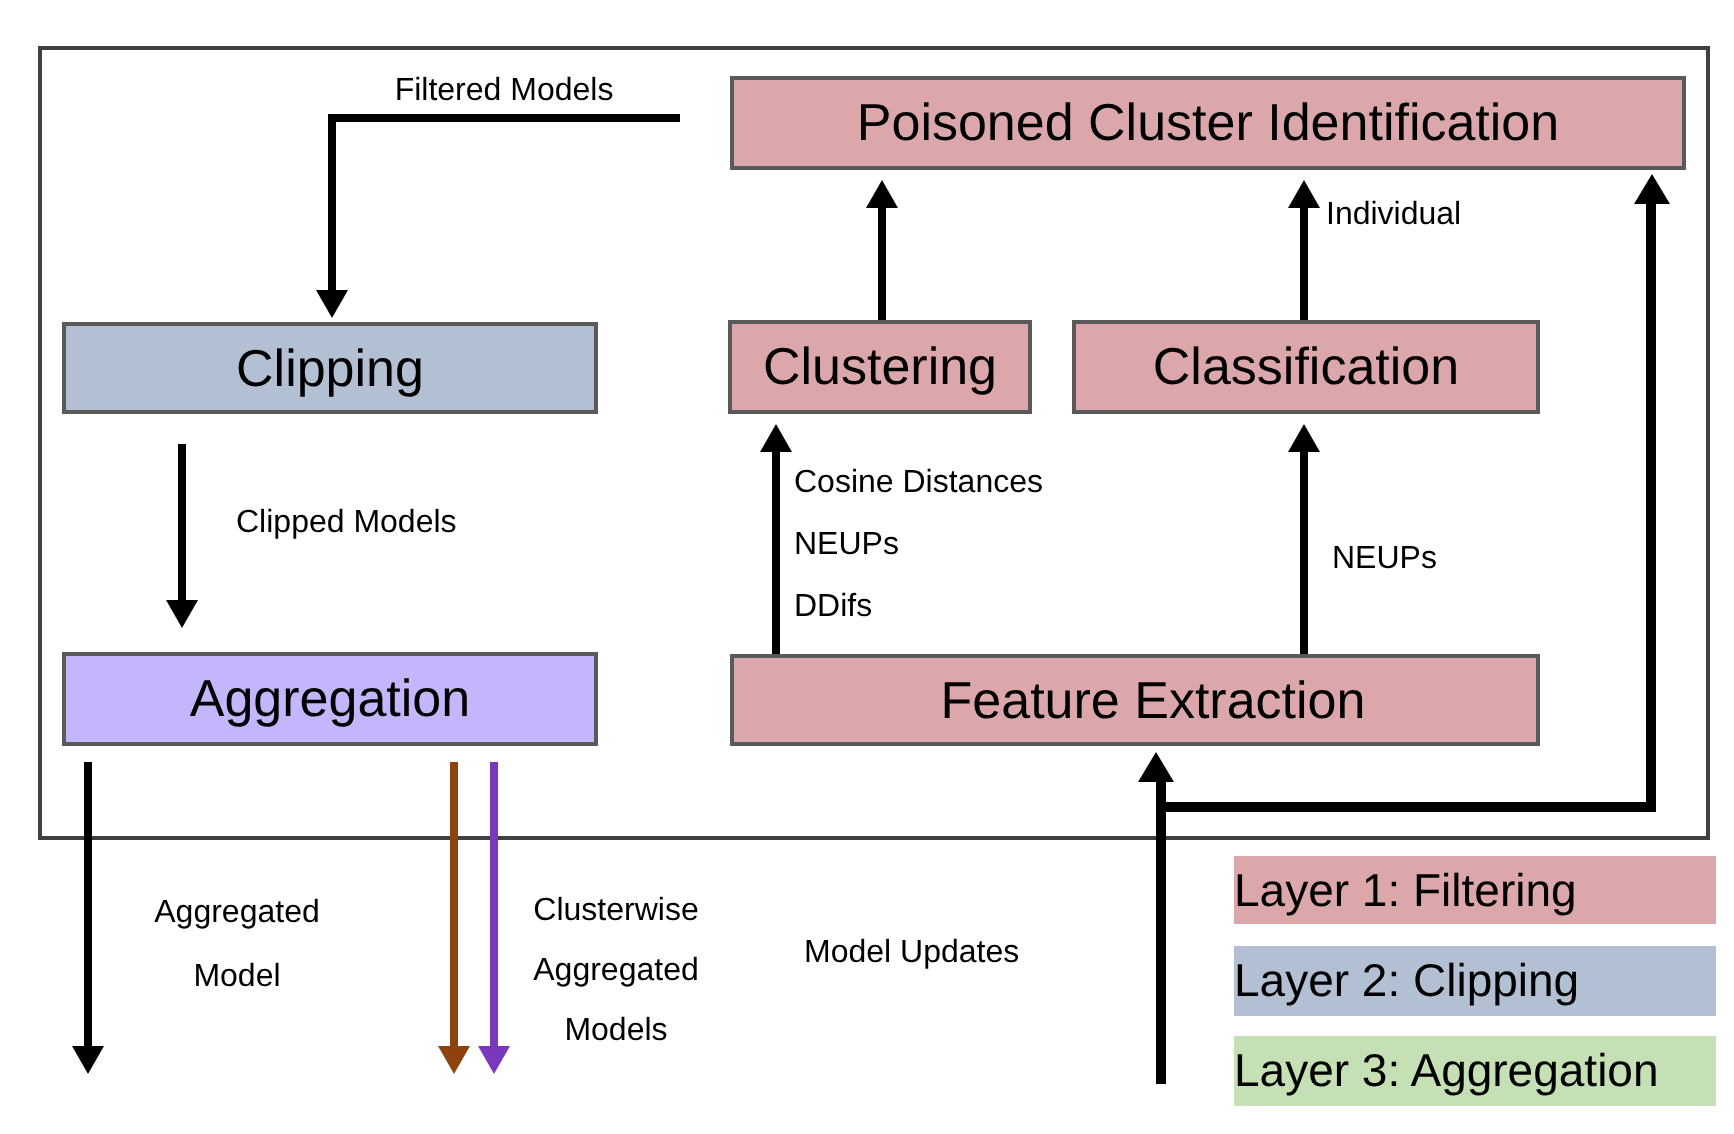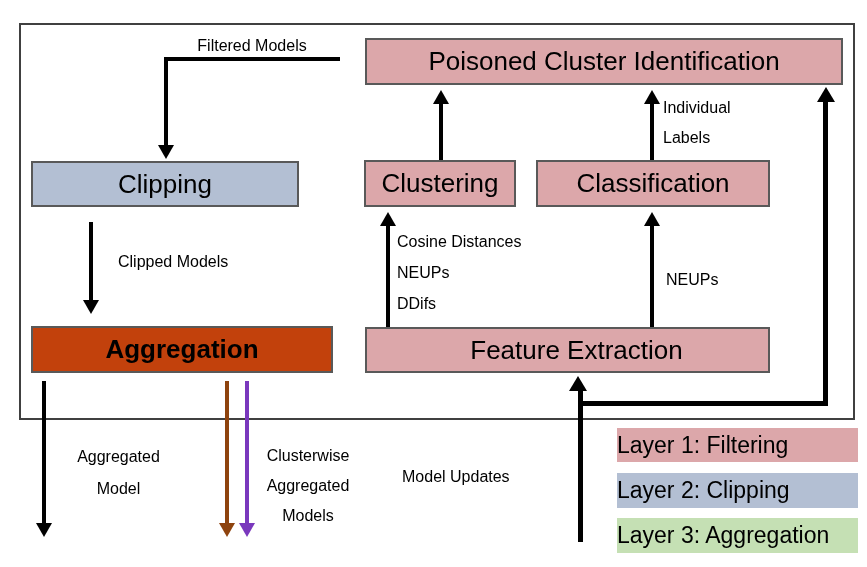--- a/index.html
+++ b/index.html
@@ -41,21 +41,21 @@
   </div>
 
   <div class="box" style="left: 364px; top: 160px; width: 152px; height: 47px; background-color: rgb(220, 167, 170); border-color: rgb(89, 89, 89);">
     <span>Clustering</span>
   </div>
 
   <div class="box" style="left: 536px; top: 160px; width: 234px; height: 47px; background-color: rgb(220, 167, 170); border-color: rgb(89, 89, 89);">
     <span>Classification</span>
   </div>
 
-  <div class="box" style="left: 31px; top: 326px; width: 302px; height: 47px; background-color: #c2410c; border-color: rgb(89, 89, 89); font-weight: bold;">
+  <div class="box" style="left: 31px; top: 326px; width: 268px; height: 47px; background-color: #c4b5fd; border-color: rgb(89, 89, 89);">
     <span>Aggregation</span>
   </div>
 
   <div class="box" style="left: 365px; top: 327px; width: 405px; height: 46px; background-color: rgb(220, 167, 170); border-color: rgb(89, 89, 89); padding-left: 18px;">
     <span>Feature Extraction</span>
   </div>
 
   <div class="hline" style="left:164px;top:57px;width:176px"></div>
   <div class="vline" style="left:164px;top:57px;height:89px"></div>
   <div class="head-down" style="left:158px;top:145px"></div>
@@ -90,21 +90,20 @@
   <div class="vline" style="left: 245px; top: 381px; height: 143px; background-color: rgb(122, 56, 189);"></div>
   <div class="head-down" style="left: 239px; top: 523px; border-top-color: rgb(122, 56, 189);"></div>
 
   <div class="lbl" style="left:163px;top:31px;width:178px;text-align:center">Filtered Models</div>
 
   <div class="lbl" style="left:118px;top:247px">Clipped Models</div>
 
 
   <div class="lbl" style="left:663px;top:93px">
     <div>Individual</div>
-    <div>Labels</div>
   </div>
 
   <div class="lbl lh31" style="left:397px;top:226px">
     <div>Cosine Distances</div>
     <div>NEUPs</div>
     <div>DDifs</div>
   </div>
 
   <div class="lbl" style="left:666px;top:265px">NEUPs</div>
 

